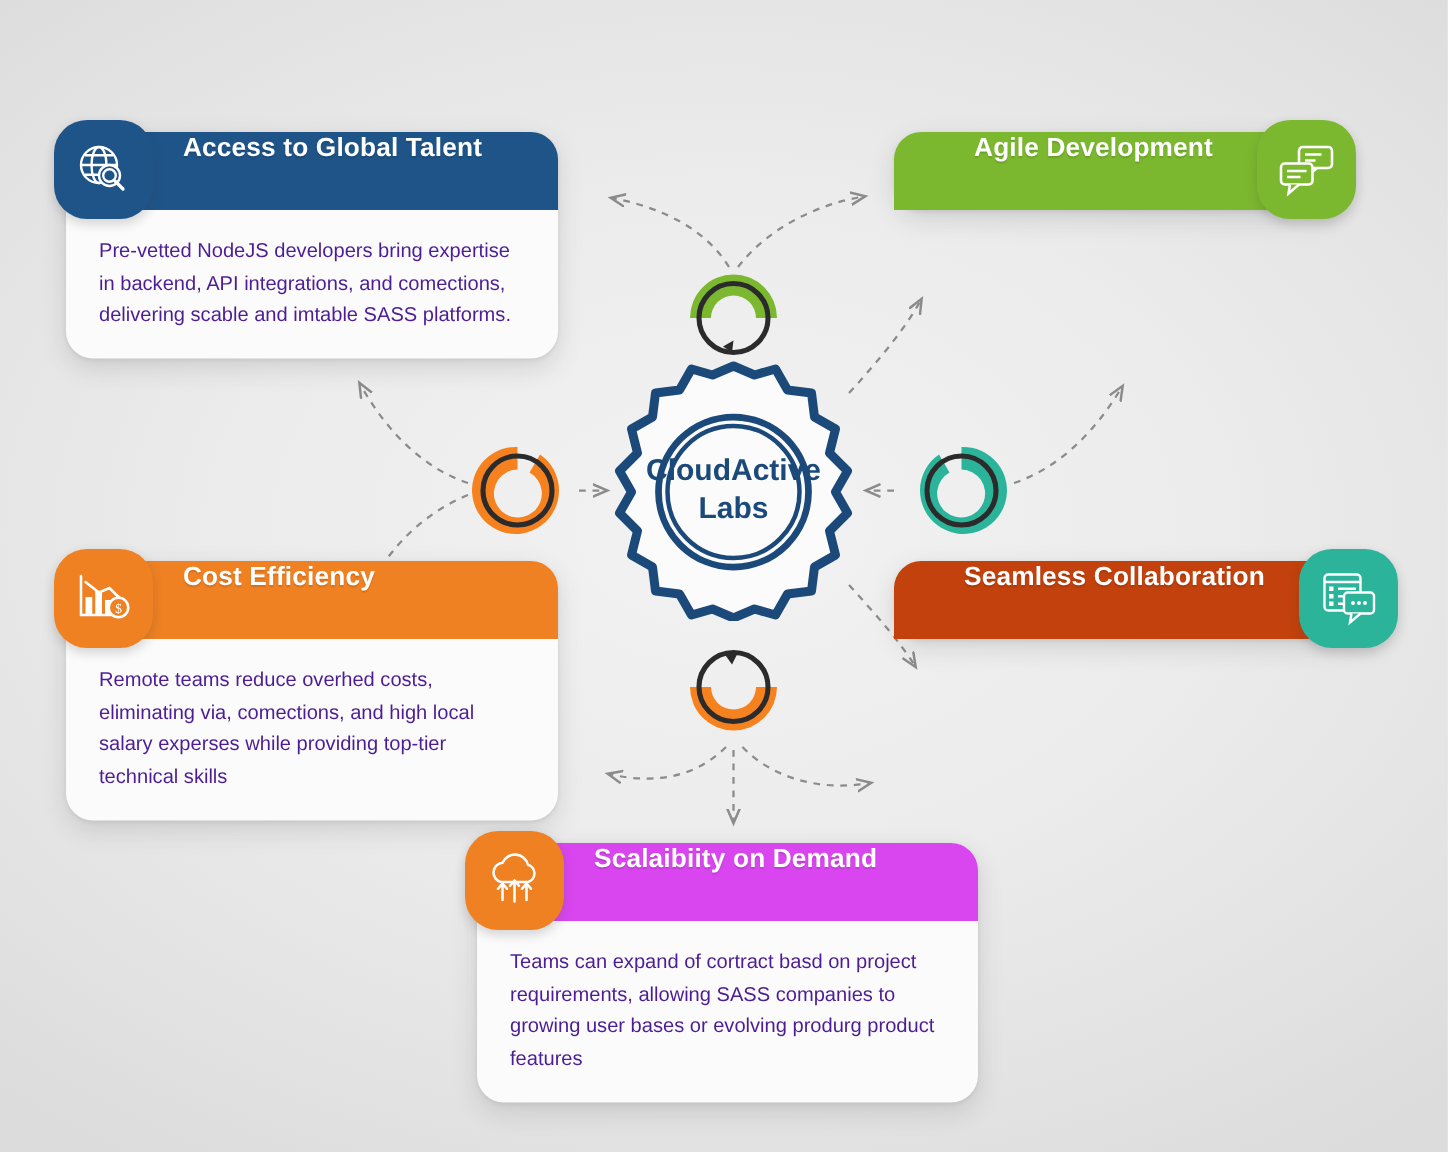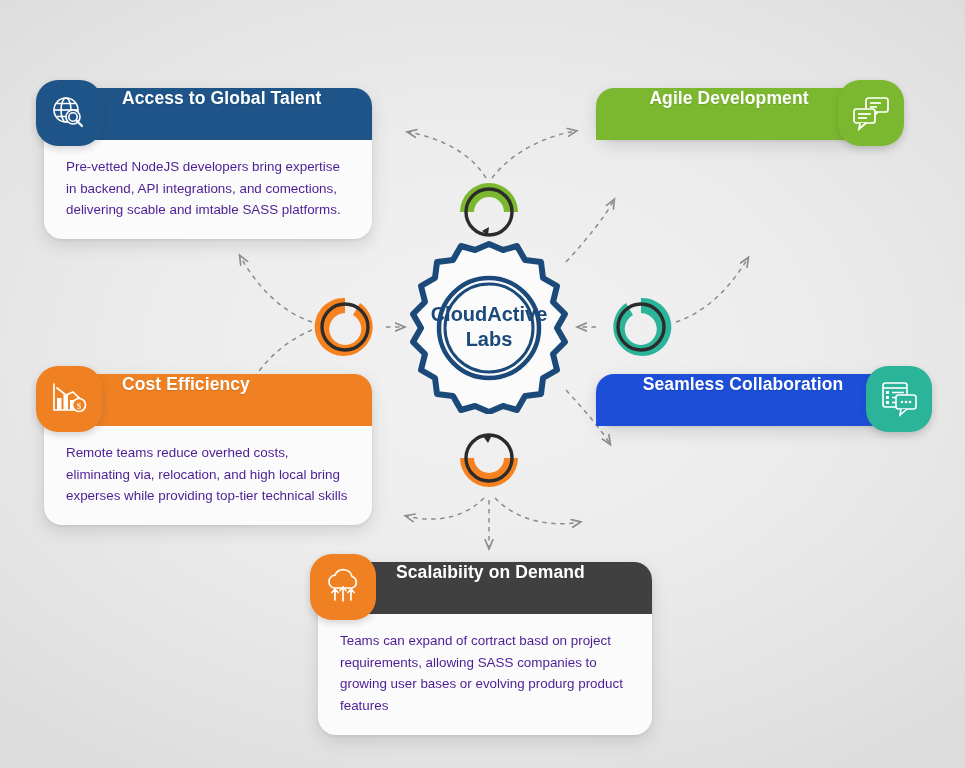--- a/index.html
+++ b/index.html
@@ -230,25 +230,25 @@
           <rect x="14.5" y="14" width="4.5" height="16" fill="#ffffff" stroke="none"></rect>
           <rect x="21" y="20" width="4.5" height="10" fill="#ffffff" stroke="none"></rect>
           <polyline points="8,8 17,15 24,12 31,19" stroke-linecap="round"></polyline>
           <path d="M29,17 L32,19.5 L29.5,21.5" stroke-linecap="round"></path>
           <circle cx="30" cy="25" r="6.5" fill="#ef8123"></circle>
           <text x="30" y="28.6" font-size="9" font-family="'Liberation Serif',serif" fill="#ffffff" stroke="none" text-anchor="middle">$</text>
         </svg>
       </div>
       <span class="card-title">Cost Efficiency</span>
     </div>
-    <div class="card-body">Remote teams reduce overhed costs, eliminating via, relocation, and high local bring experses while providing top-tier technical skills</div>
+    <div class="card-body">Remote teams reduce overhed costs, eliminating via, comections, and high local salary experses while providing top-tier technical skills</div>
   </div>
 
   <div class="card" id="card-collab">
-    <div class="card-head head-iconright" style="background:#1d4ed8">
+    <div class="card-head head-iconright" style="background:#c2410c">
       <span class="card-title">Seamless Collaboration</span>
       <div class="icon-bubble bubble-right" style="background:#2cb49b">
         <svg width="40" height="38" viewBox="0 0 40 38" fill="none" stroke="#ffffff" stroke-width="1.6">
           <rect x="4" y="3" width="24" height="24" rx="2.5"></rect>
           <line x1="4" y1="8" x2="28" y2="8"></line>
           <rect x="7" y="11" width="3" height="3" fill="#ffffff" stroke="none"></rect>
           <rect x="7" y="16" width="3" height="3" fill="#ffffff" stroke="none"></rect>
           <rect x="7" y="21" width="3" height="3" fill="#ffffff" stroke="none"></rect>
           <line x1="13" y1="12.5" x2="25" y2="12.5"></line>
           <line x1="13" y1="17.5" x2="25" y2="17.5"></line>
@@ -257,21 +257,21 @@
           <path d="M22,29 L21,35 L28,29" fill="#2cb49b"></path>
           <circle cx="23" cy="22" r="1.3" fill="#ffffff" stroke="none"></circle>
           <circle cx="27" cy="22" r="1.3" fill="#ffffff" stroke="none"></circle>
           <circle cx="31" cy="22" r="1.3" fill="#ffffff" stroke="none"></circle>
         </svg>
       </div>
     </div>
   </div>
 
   <div class="card" id="card-scale">
-    <div class="card-head head-iconleft" style="background:#404040">
+    <div class="card-head head-iconleft" style="background:#d946ef">
       <div class="icon-bubble bubble-left" style="background:#ef8123">
         <svg width="40" height="38" viewBox="0 0 40 38" fill="none" stroke="#ffffff" stroke-width="1.7">
           <path d="M11,20 A6.5,6.5 0 0,1 12,7.2 A9,9 0 0,1 29,8.5 A6,6 0 0,1 29,20 Z" stroke-linejoin="round"></path>
           <path d="M12,32 L12,21 M12,21 L9,24.5 M12,21 L15,24.5" stroke-linecap="round"></path>
           <path d="M20,33 L20,19 M20,19 L17,22.5 M20,19 L23,22.5" stroke-linecap="round"></path>
           <path d="M28,32 L28,21 M28,21 L25,24.5 M28,21 L31,24.5" stroke-linecap="round"></path>
         </svg>
       </div>
       <span class="card-title">Scalaibiity on Demand</span>
     </div>

